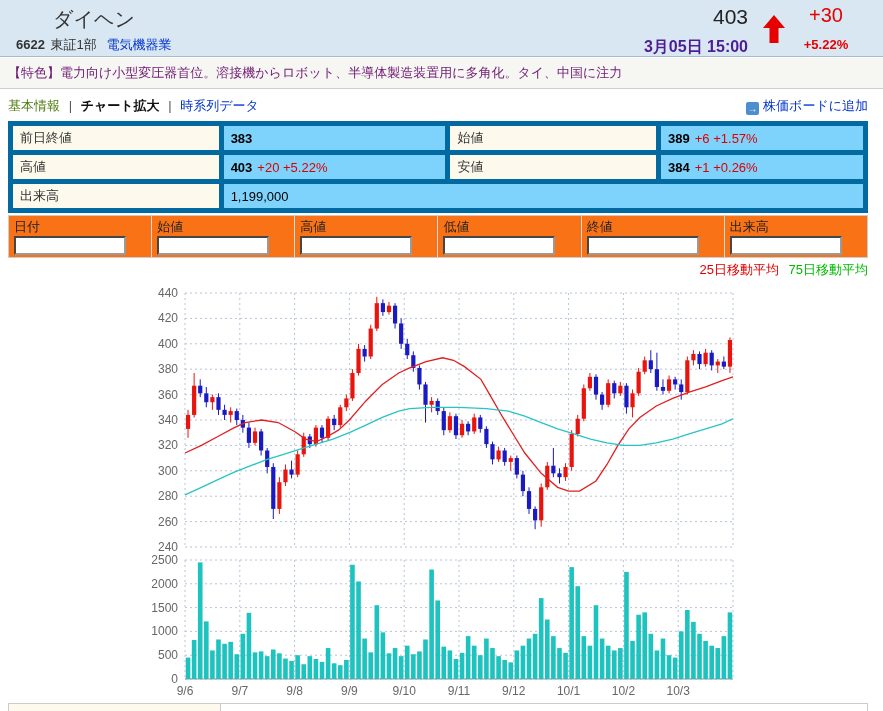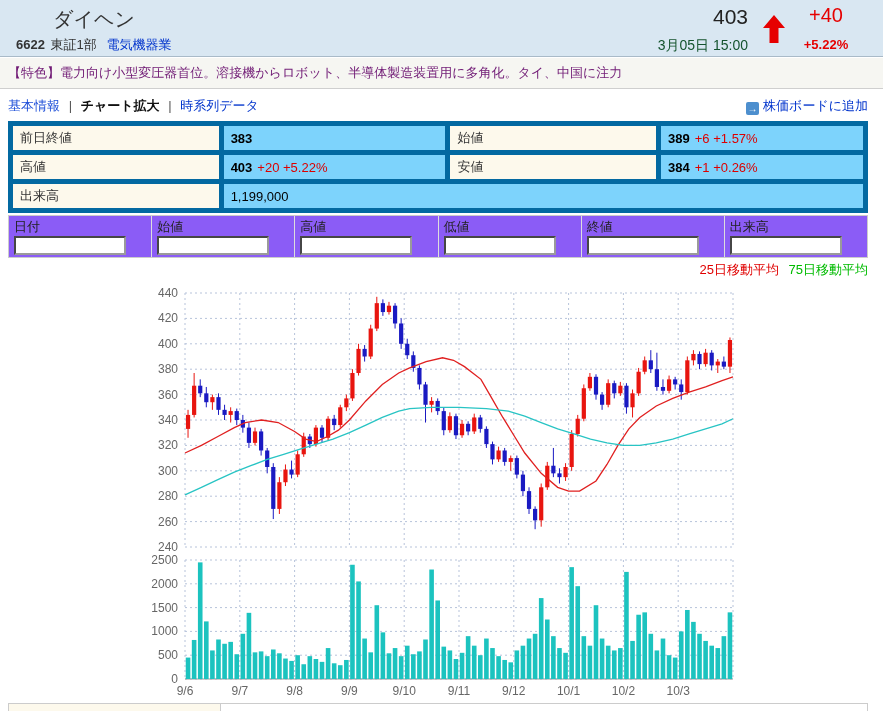--- a/index.html
+++ b/index.html
@@ -10,53 +10,53 @@
   
   #header { position:absolute; left:0; top:0; width:883px; height:57px;
             background:#d9e7f2; border-bottom:1px solid #a9bac8; }
   #stock-title { position:absolute; left:53px; top:6px; font-size:20px; color:#333; }
   #code-line { position:absolute; left:16px; top:36px; font-size:13px; color:#333; }
   #code-line .code { font-weight:bold; }
   #code-line .industry { color:#0033cc; text-decoration:none; margin-left:6px; }
   #code-line .market { margin-left:2px; }
   #price-block { position:absolute; left:600px; top:0; width:148px; height:57px; text-align:right; }
   #price-now { position:absolute; right:0; top:5px; width:148px; font-size:21px; color:#222; }
-  #price-date { position:absolute; right:0; top:37px; width:148px; font-size:14px; font-weight:normal; color:#14532d; }
+  #price-date { position:absolute; right:0; top:37px; width:148px; font-size:16px; font-weight:bold; color:#4c1d95; }
   #arrow-up { position:absolute; left:762px; top:14px; }
   #change-block { position:absolute; left:793px; top:0; width:66px; height:57px; text-align:center; }
   #change-val { position:absolute; left:0; top:4px; width:66px; font-size:20px; color:#e60000; }
   #change-pct { position:absolute; left:0; top:37px; width:66px; font-size:13px; font-weight:bold; color:#e60000; }
 
   
   #feature { position:absolute; left:0; top:58px; width:883px; height:31px;
              background:#f6f6f2; border-bottom:1px solid #cfcfcf;
              font-size:13px; color:#701a75; line-height:30px; padding-left:8px; }
 
   
   #tabs { position:absolute; left:8px; top:97px; font-size:13px; color:#333; }
   #tabs .sep { margin:0 5px; color:#555; }
-  .tab-link-visited { color:#1d4ed8; cursor:pointer; }
+  .tab-link-visited { color:#4d7c0f; cursor:pointer; }
   .tab-current { font-weight:bold; color:#111; }
   .tab-link { color:#0033cc; cursor:pointer; }
   #add-board { position:absolute; right:15px; top:97px; font-size:13px; color:#0033cc; cursor:pointer; }
   #add-board .board-icon { display:inline-block; width:13px; height:13px; background:#4d8fce;
       border-radius:2px; color:#fff; font-size:10px; line-height:13px; text-align:center;
       vertical-align:-2px; margin-right:4px; }
 
   
   #quote-table { position:absolute; left:8px; top:121px; width:860px; border-collapse:collapse; }
   #quote-table td { border:5px solid #0369a1; height:29px; font-size:13px; padding-left:7px; }
   #quote-table td.lbl { background:#fdf9ec; color:#333; width:212px; }
   #quote-table td.val { background:#7dd3fc; color:#000; }
   #quote-table td.val b { font-weight:bold; }
   #quote-table .chg { color:#dd0000; margin-left:5px; }
 
   
   #input-panel { position:absolute; left:8px; top:215px; width:860px; height:43px;
-                 border:1px solid #ccc; display:flex; background:#8b5cf6; }
+                 border:1px solid #ccc; display:flex; background:#f97316;justify-content:flex-end; }
   .inp-cell { flex:1 1 0; border-right:1px solid #ddd; padding:2px 5px; }
   .inp-cell:last-child { border-right:none; }
   .inp-label { font-size:13px; color:#222; height:17px; }
   .inp-cell input { width:112px; height:19px; border:2px inset #9a9a9a; background:#fff;
                     font-size:12px; padding:0 2px; }
 
   
   #legend { position:absolute; right:15px; top:261px; font-size:13px; }
   #legend .ma25 { color:#e00000; }
   #legend .ma75 { color:#00bb00; margin-left:6px; }
@@ -85,21 +85,21 @@
     <div id="price-block">
       <div id="price-now">403</div>
       <div id="price-date">3月05日 15:00</div>
     </div>
     <span id="arrow-up">
       <svg width="24" height="30" viewBox="0 0 24 30">
         <path d="M12 1 L23 14 H16.5 V29 H7.5 V14 H1 Z" fill="#e60000"></path>
       </svg>
     </span>
     <div id="change-block">
-      <div id="change-val">+40</div>
+      <div id="change-val">+30</div>
       <div id="change-pct">+5.22%</div>
     </div>
   </div>
 
   <div id="feature">【特色】電力向け小型変圧器首位。溶接機からロボット、半導体製造装置用に多角化。タイ、中国に注力</div>
 
   <div id="tabs">
     <span class="tab-link-visited">基本情報</span>
     <span class="sep">|</span>
     <span class="tab-current">チャート拡大</span>

